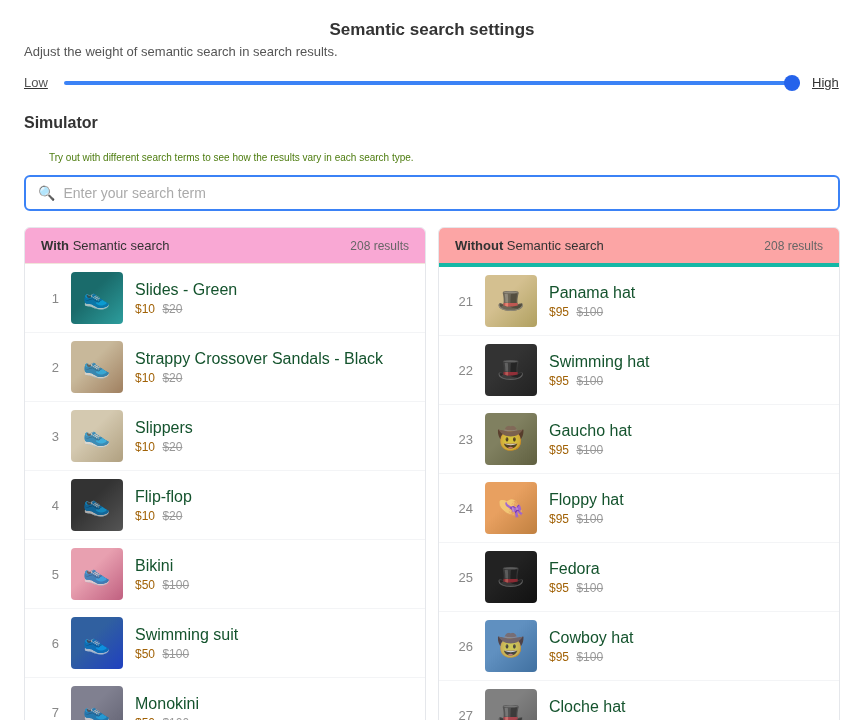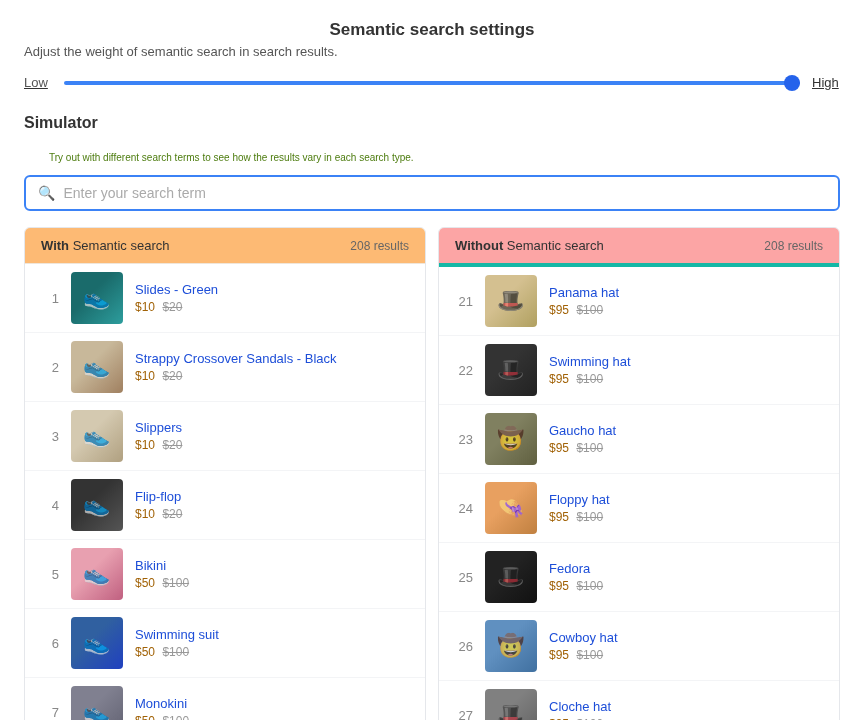--- a/index.html
+++ b/index.html
@@ -115,21 +115,21 @@
 
     .panel-header {
       padding: 10px 16px;
       display: flex;
       justify-content: space-between;
       align-items: center;
       font-size: 13px;
       flex-shrink: 0;
     }
     .panel-header.with-semantic {
-      background: #fdba74;
+      background: #f9a8d4;
       border-bottom: 1px solid #f0e6da;
     }
     .panel-header.without-semantic {
       background: #fca5a5;
       border-bottom: 4px solid #14b8a6;
     }
     .panel-header-label {
       font-size: 13px;
       color: #333;
     }
@@ -161,22 +161,22 @@
       font-size: 13px;
       color: #888;
       min-width: 18px;
       text-align: right;
     }
 
     .item-info {
       flex: 1;
     }
     .item-name {
-      font-size: 13px;
-      color: #1d4ed8;
+      font-size: 16px;
+      color: #14532d;
       margin-bottom: 3px;
     }
     .item-prices {
       font-size: 12px;
     }
     .price-current {
       color: #a16207;
       margin-right: 4px;
     }
     .price-original {

